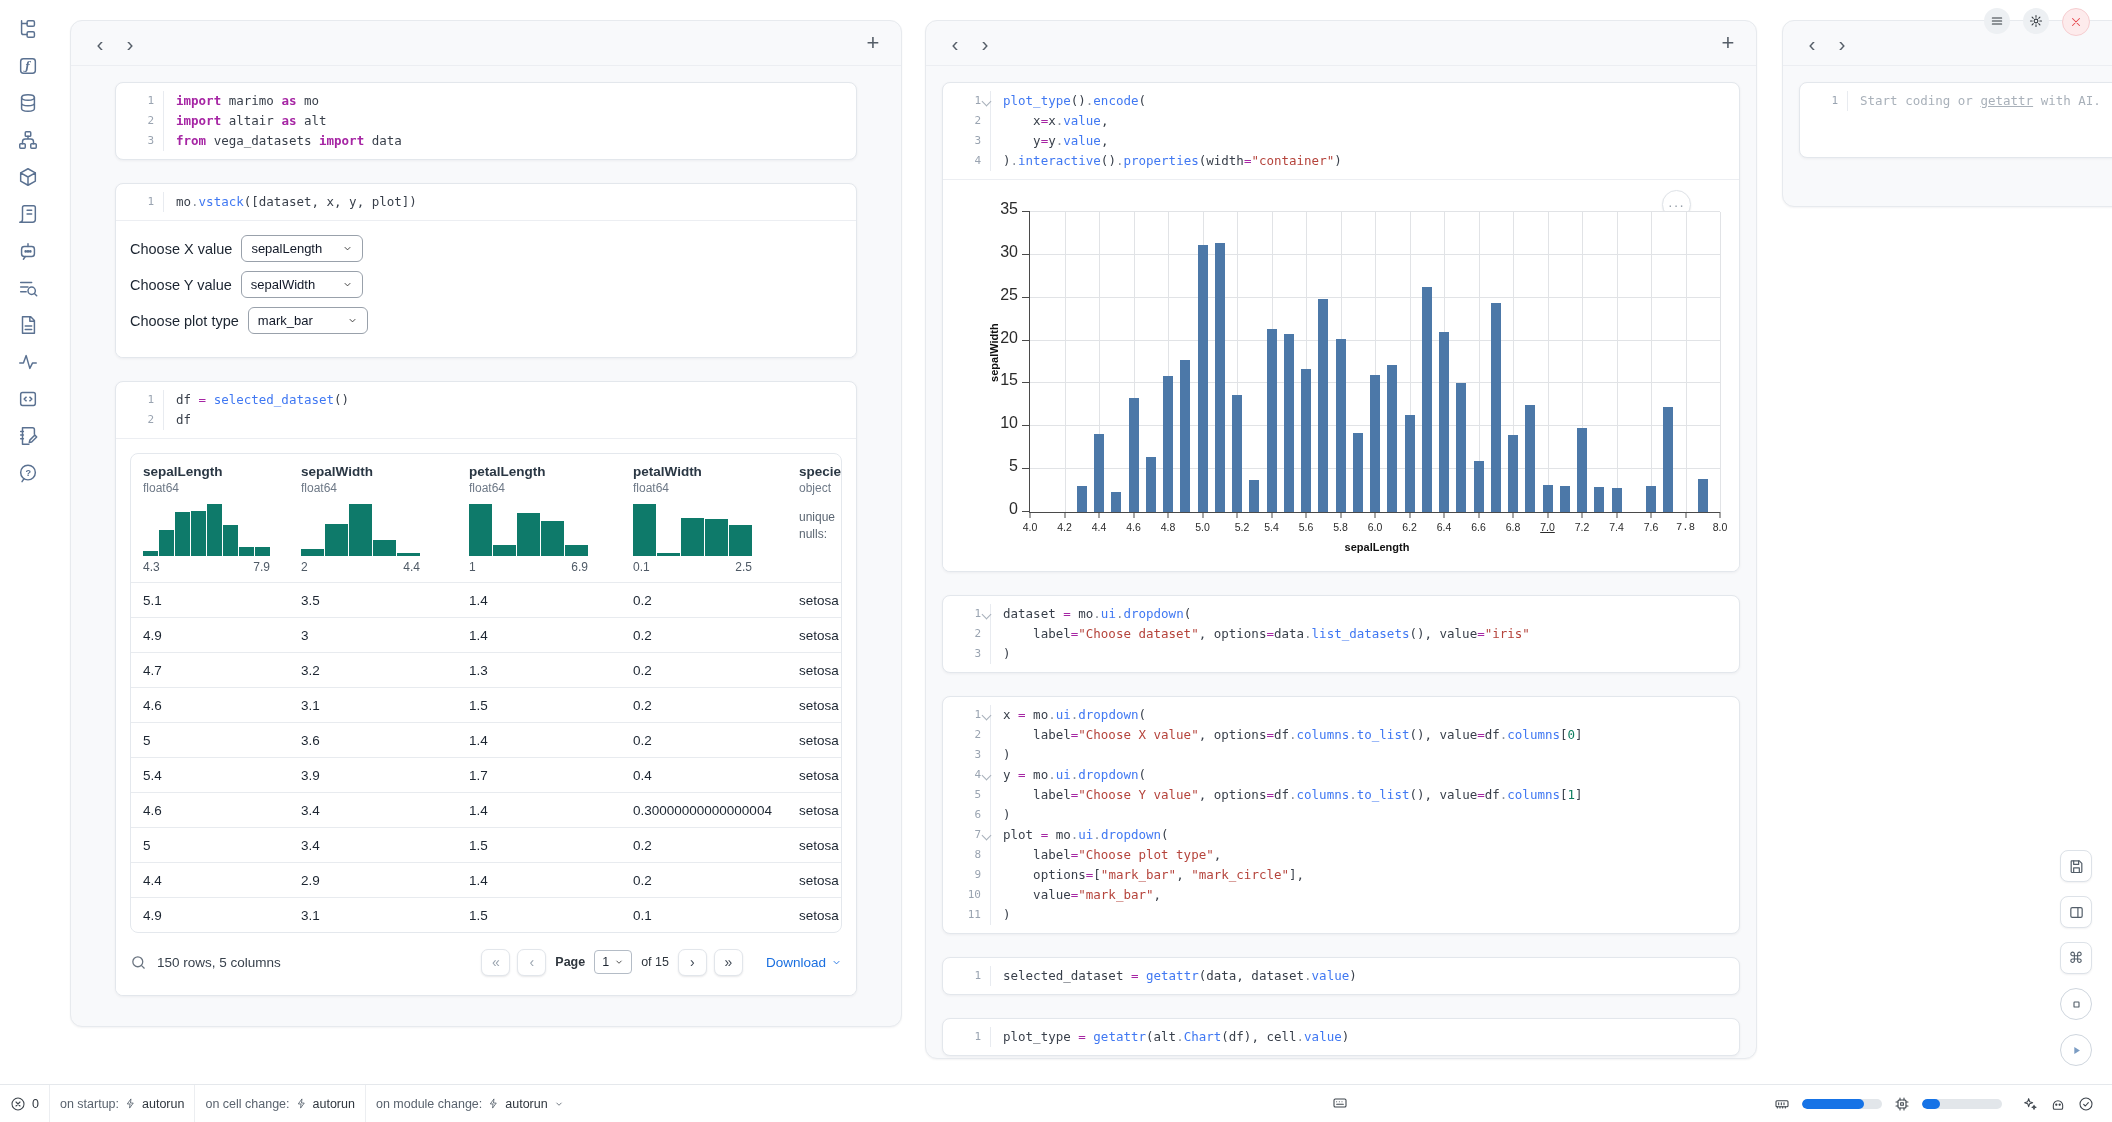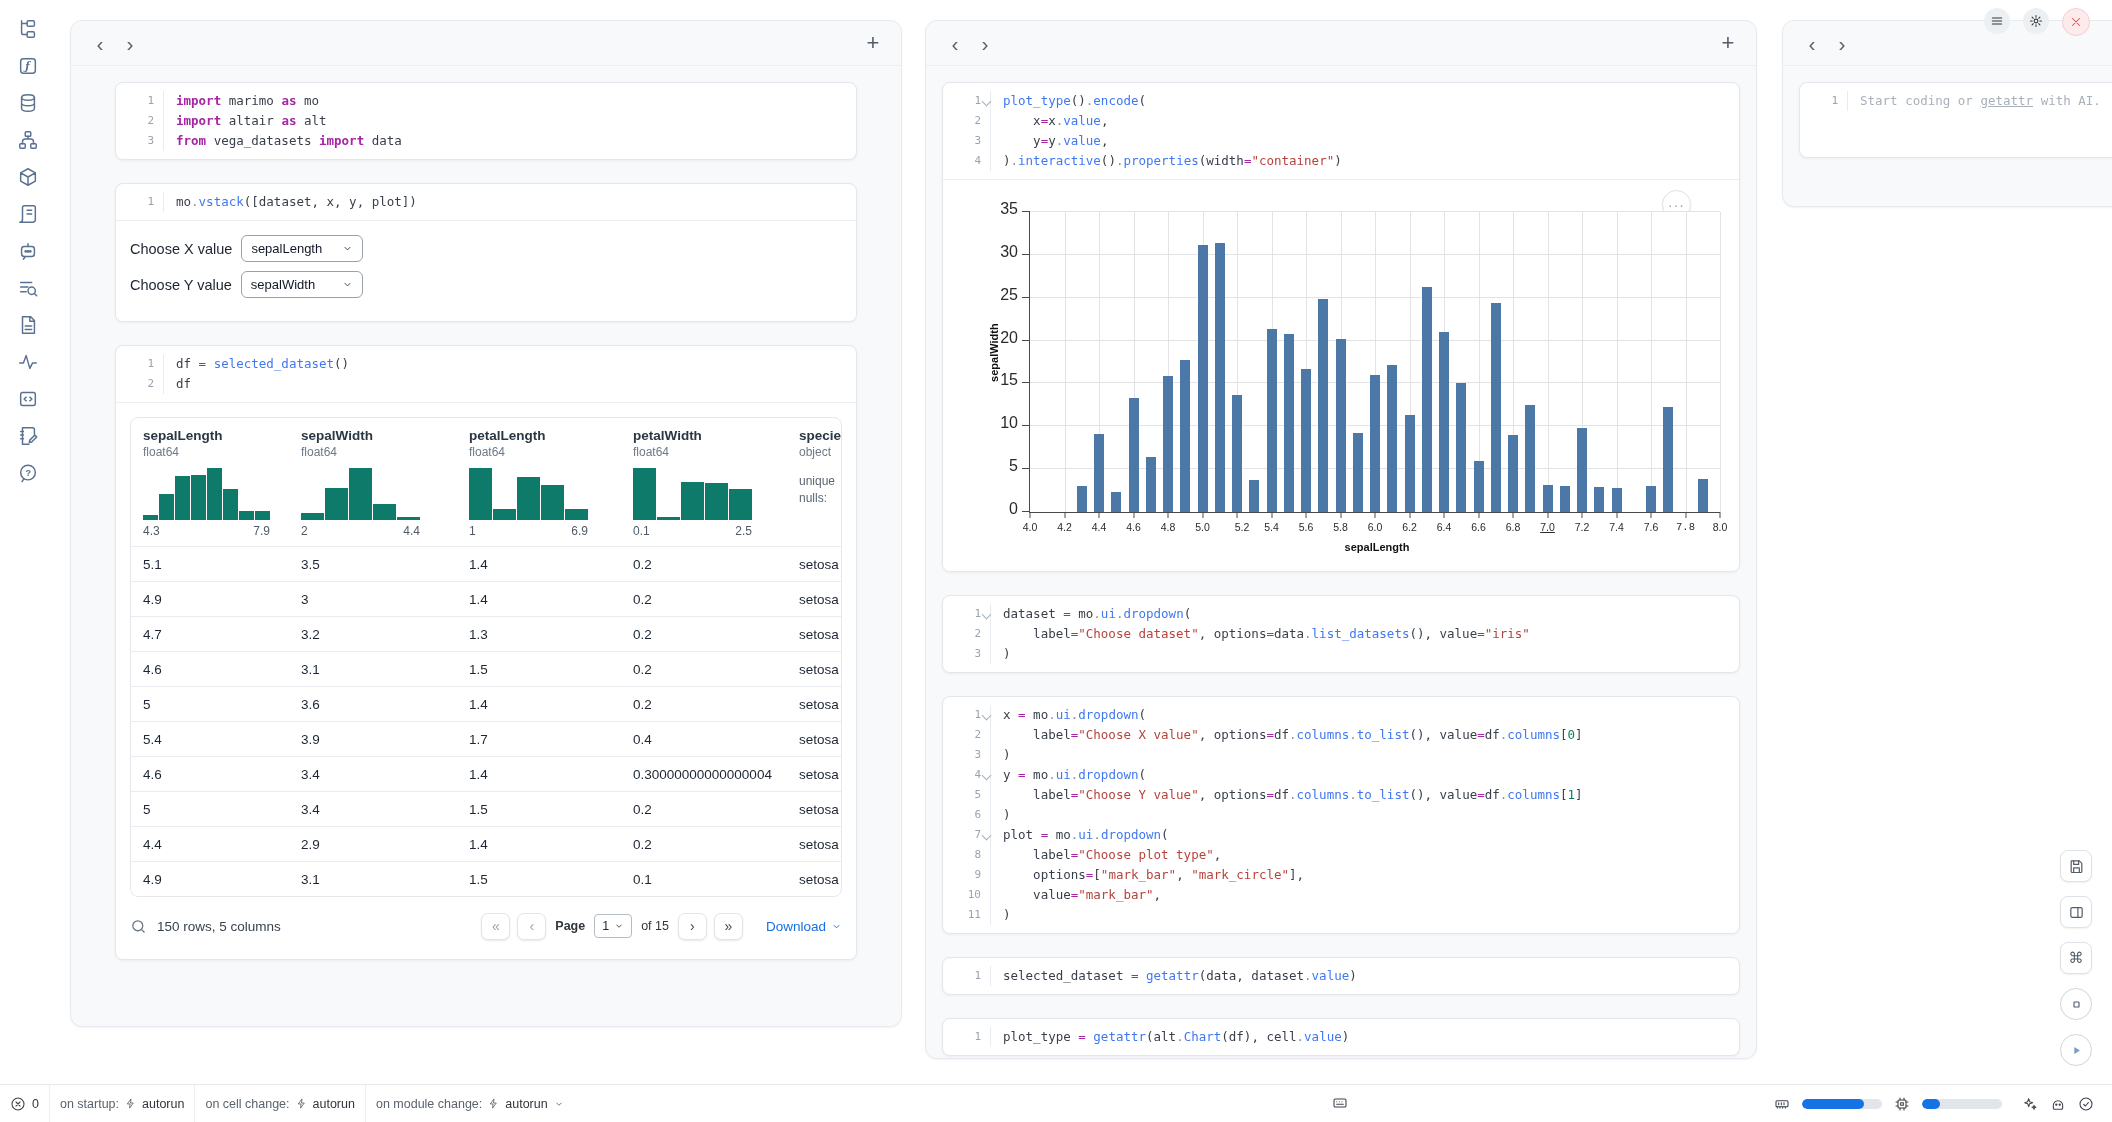--- a/index.html
+++ b/index.html
@@ -247,20 +247,29 @@
                 <span>sepalLength</span>
                 <svg viewBox="0 0 24 24">
                   <path d="M6 9l6 6 6-6"></path>
                 </svg>
               </div>
             </div>
             <div class="ctl-row">
               <span>Choose Y value</span>
               <div class="dd" style="width: 102px;">
                 <span>sepalWidth</span>
+                <svg viewBox="0 0 24 24">
+                  <path d="M6 9l6 6 6-6"></path>
+                </svg>
+              </div>
+            </div>
+            <div class="ctl-row">
+              <span>Choose plot type</span>
+              <div class="dd" style="width: 100px;">
+                <span>mark_bar</span>
                 <svg viewBox="0 0 24 24">
                   <path d="M6 9l6 6 6-6"></path>
                 </svg>
               </div>
             </div>
           </div>
       </div>
     </div>
     <div class="cell">
       <div class="code">

